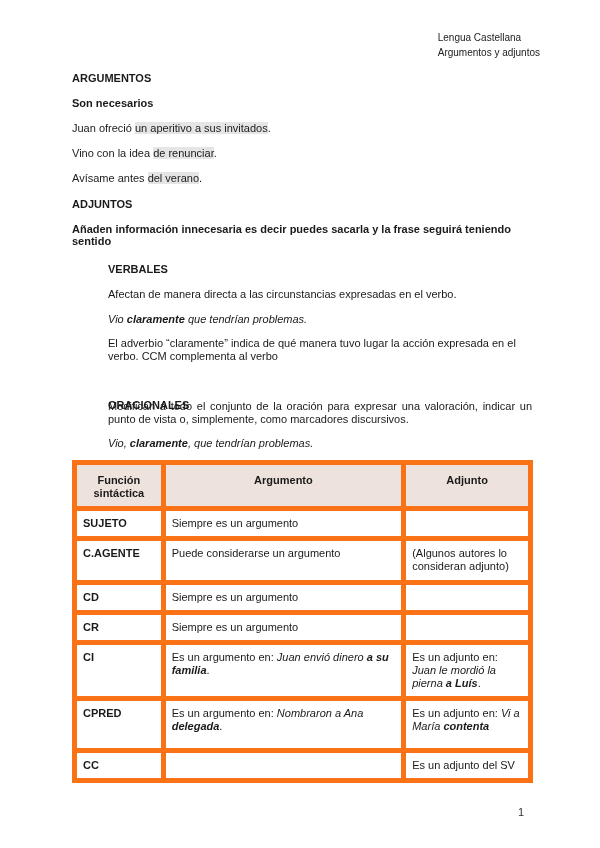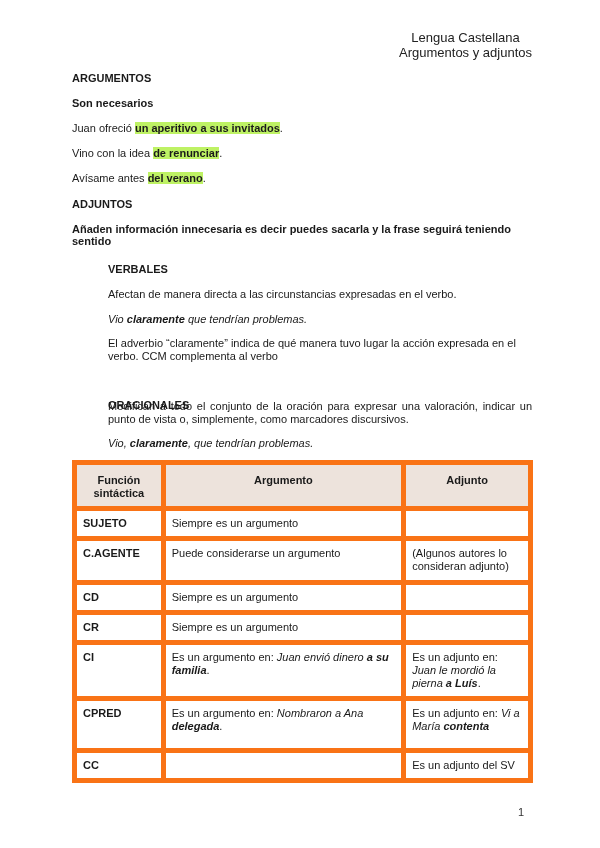--- a/index.html
+++ b/index.html
@@ -1,22 +1,22 @@
 <!DOCTYPE html>
 <html><head>
 <meta charset="utf-8">
 <style>
   html, body { margin:0; padding:0; background:#ffffff; }
   body { width:600px; height:848px; position:relative; overflow:hidden;
          font-family:"Liberation Sans", sans-serif; color:#1a1a1a; font-size:11px; }
   .abs { position:absolute; }
-  .header-right { right:68px; top:30px; text-align:center; font-size:13px; line-height:15px; color:#222; }
+  .header-right { right:60px; top:30px; text-align:left; font-size:10px; line-height:15px; color:#222; }
   .h { font-weight:bold; font-size:11px; }
   .p { font-size:11px; line-height:13px; }
-  .hl { background:#bef264;font-weight:bold; }
+  .hl { background:#e5e5e5; }
   .it { font-style:italic; }
   .bu { font-weight:bold; }
   .b { font-weight:bold; }
   table.grid { position:absolute; left:72px; top:460px; width:461px; border-collapse:collapse; font-size:11px; }
   table.grid td, table.grid th { border:5px solid #f97316; padding:6px 6px; vertical-align:top; line-height:13px; }
   table.grid th { background:#ede3dc; font-weight:bold; text-align:center; vertical-align:top; padding-top:9px; }
   table.grid td.fn { font-weight:bold; }
   .page-num { right:76px; top:806px; font-size:11px; color:#333; }
 </style>
 </head>

